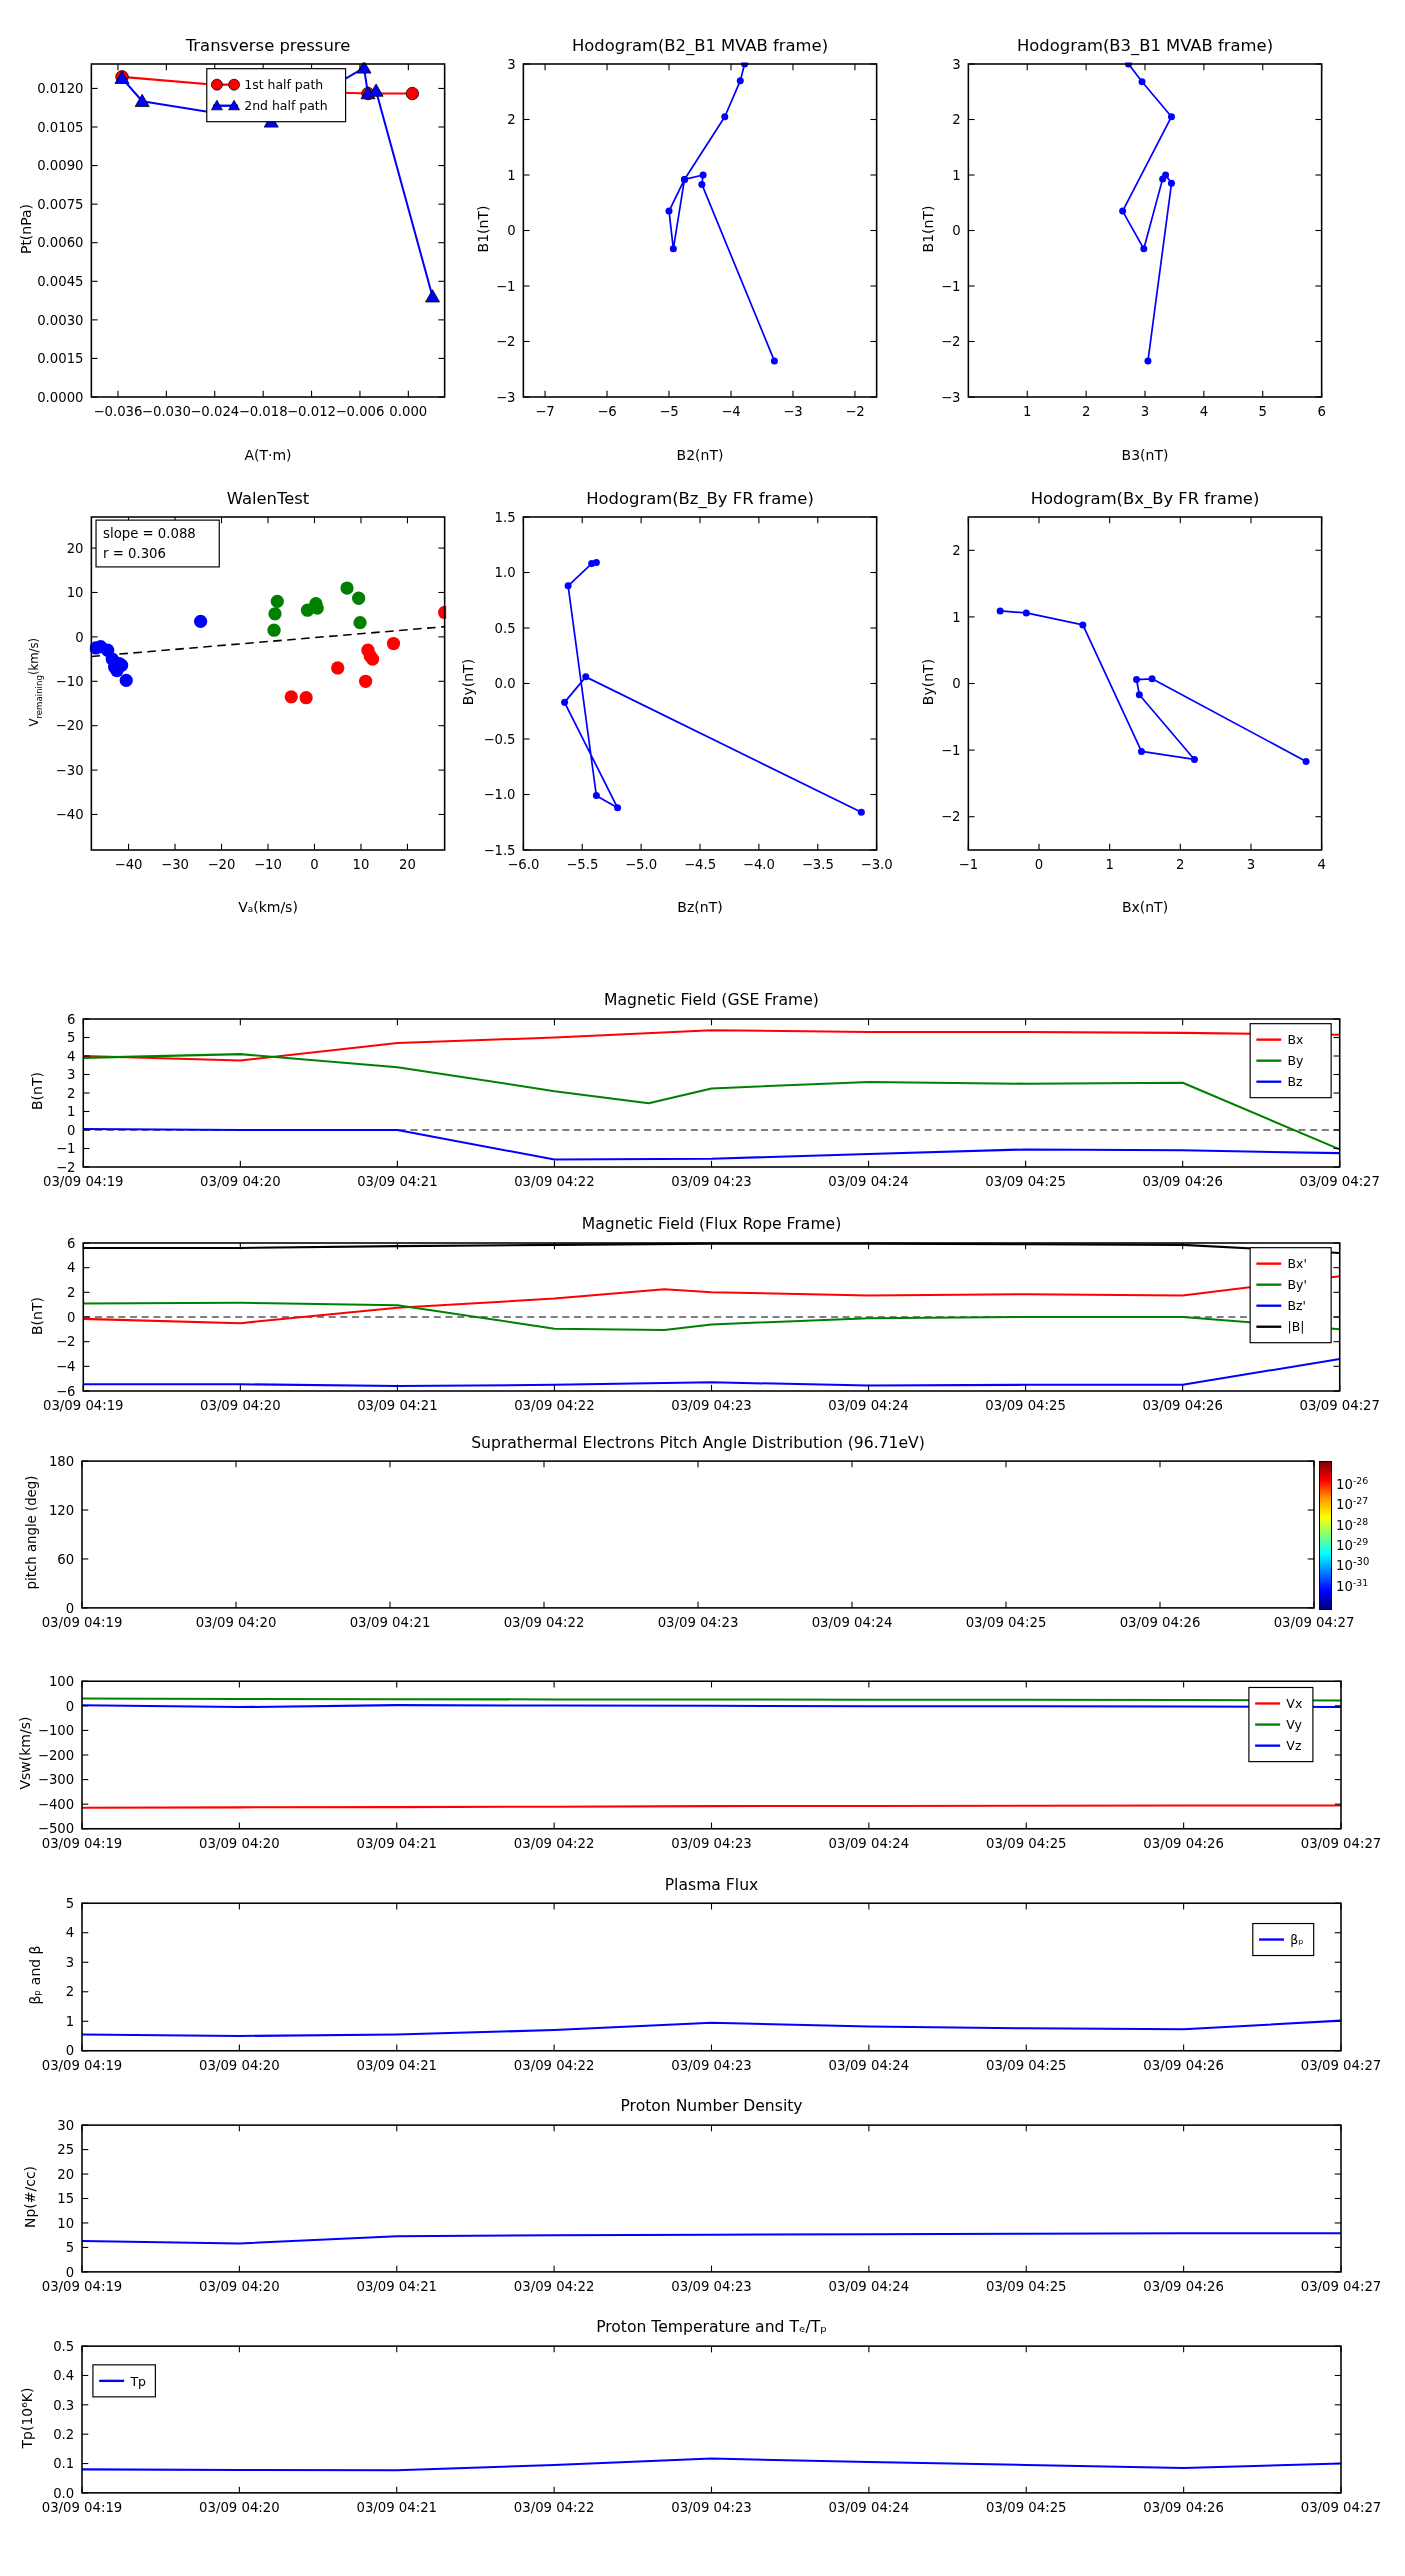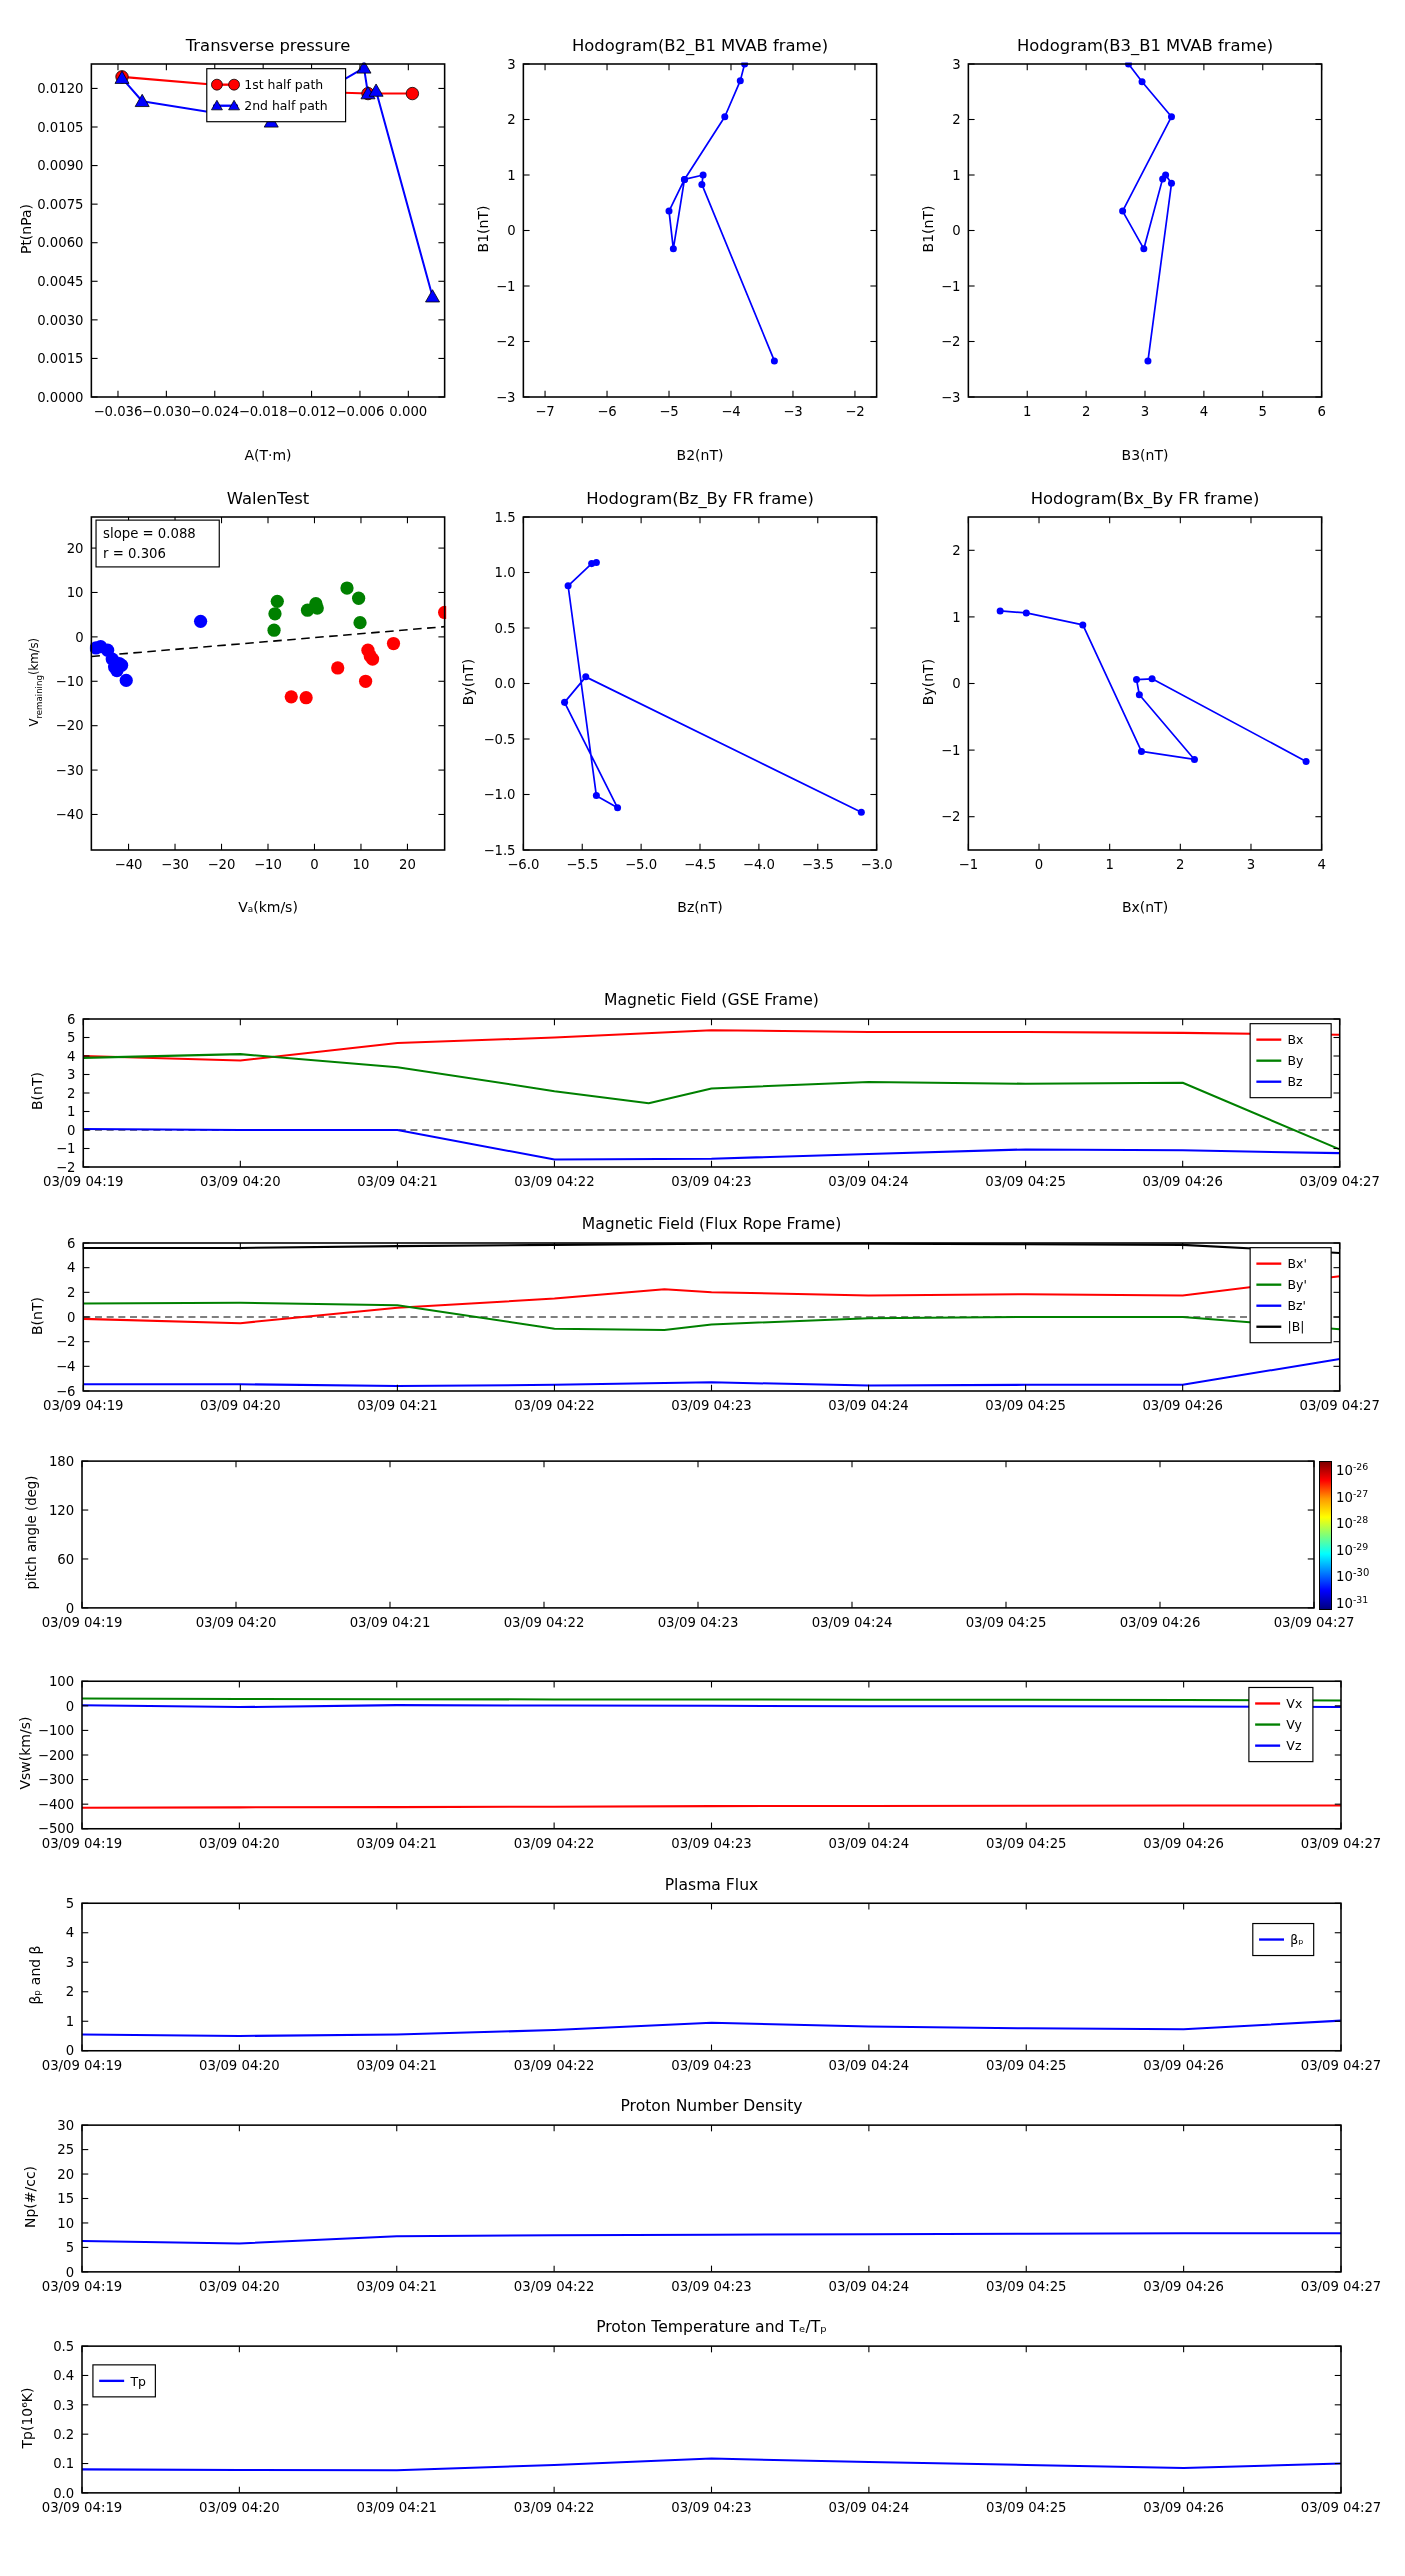--- a/index.html
+++ b/index.html
@@ -6,22 +6,22 @@
   #fig{position:relative;width:1405px;height:2576px;background:#ffffff;
        font-family:"DejaVu Sans",sans-serif;color:#000;overflow:hidden;}
   .chart{position:absolute;left:0;top:0;width:100%;height:100%;pointer-events:none;padding-left:10px;}
   .plot{position:absolute;overflow:visible;}
   svg text{font-family:"DejaVu Sans",sans-serif;fill:#000;}
   .title{position:absolute;text-align:center;font-size:16.4px;white-space:nowrap;}
   .ptitle{position:absolute;text-align:center;font-size:15.6px;white-space:nowrap;}
   .xlabel{position:absolute;text-align:center;font-size:14px;}
   .ylabel{position:absolute;text-align:center;font-size:14px;transform:rotate(-90deg);white-space:nowrap;}
   .cbar{position:absolute;border:0.8px solid #000;}
-  .cbar-labels{position:absolute;display:flex;flex-direction:column;justify-content:flex-end;
-               font-size:13.3px;line-height:22px;}
+  .cbar-labels{position:absolute;display:flex;flex-direction:column;justify-content:center;
+               font-size:13.3px;line-height:16px;}
 </style>
 </head>
 <body>
 
 <div id="fig">
 
   <div class="chart">
     <div class="title" style="left:91px;top:36px;width:354px">Transverse pressure</div>
     <div class="ylabel" style="left:-141px;top:221px;width:333px">Pt(nPa)</div>
     <div class="xlabel" style="left:91px;top:447px;width:354px">A(T·m)</div>
@@ -605,20 +605,21 @@
         <line x1="1506" y1="53.5" x2="1538" y2="53.5" stroke="#008000" stroke-width="3"></line>
         <text x="1546" y="59.5" text-anchor="start" font-size="16">By'</text>
         <line x1="1506" y1="80.5" x2="1538" y2="80.5" stroke="#0000ff" stroke-width="3"></line>
         <text x="1546" y="86.5" text-anchor="start" font-size="16">Bz'</text>
         <line x1="1506" y1="107.5" x2="1538" y2="107.5" stroke="#000000" stroke-width="3"></line>
         <text x="1546" y="113.5" text-anchor="start" font-size="16">|B|</text>
       </svg>
   </div>
 
   <div class="chart">
+    <div class="ptitle" style="left:82px;top:1434px;width:1232px">Suprathermal Electrons Pitch Angle Distribution (96.71eV)</div>
     <div class="ylabel" style="left:-43px;top:1525px;width:148px;font-size:13.3px">pitch angle (deg)</div>
     <svg class="plot" style="left:82px;top:1461px" width="1232" height="147" viewBox="0 0 1578 188">
         <defs>
           <clipPath id="clip8">
             <rect x="-2" y="-2" width="1582" height="192"></rect>
           </clipPath>
         </defs>
         <g clip-path="url(#clip8)"></g>
         <rect x="0" y="0" width="1578" height="188" fill="none" stroke="#000" stroke-width="2"></rect>
         <line x1="0" y1="188" x2="0" y2="180" stroke="#000" stroke-width="1.4"></line>

